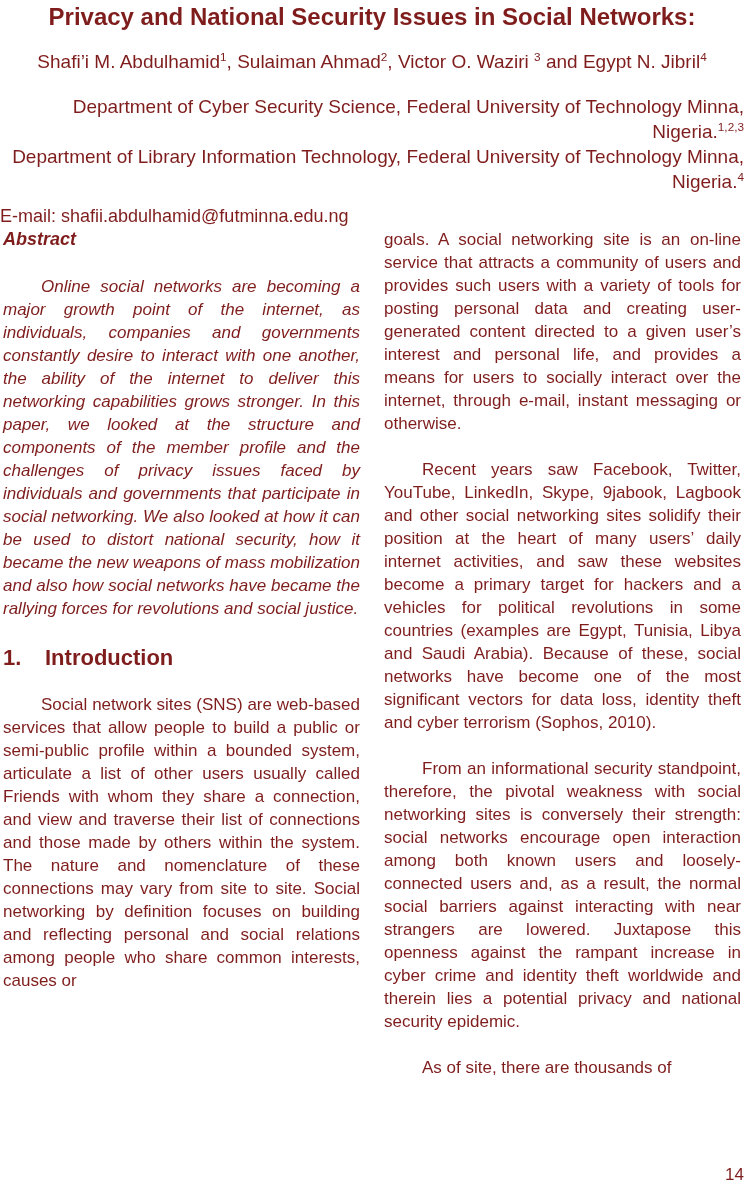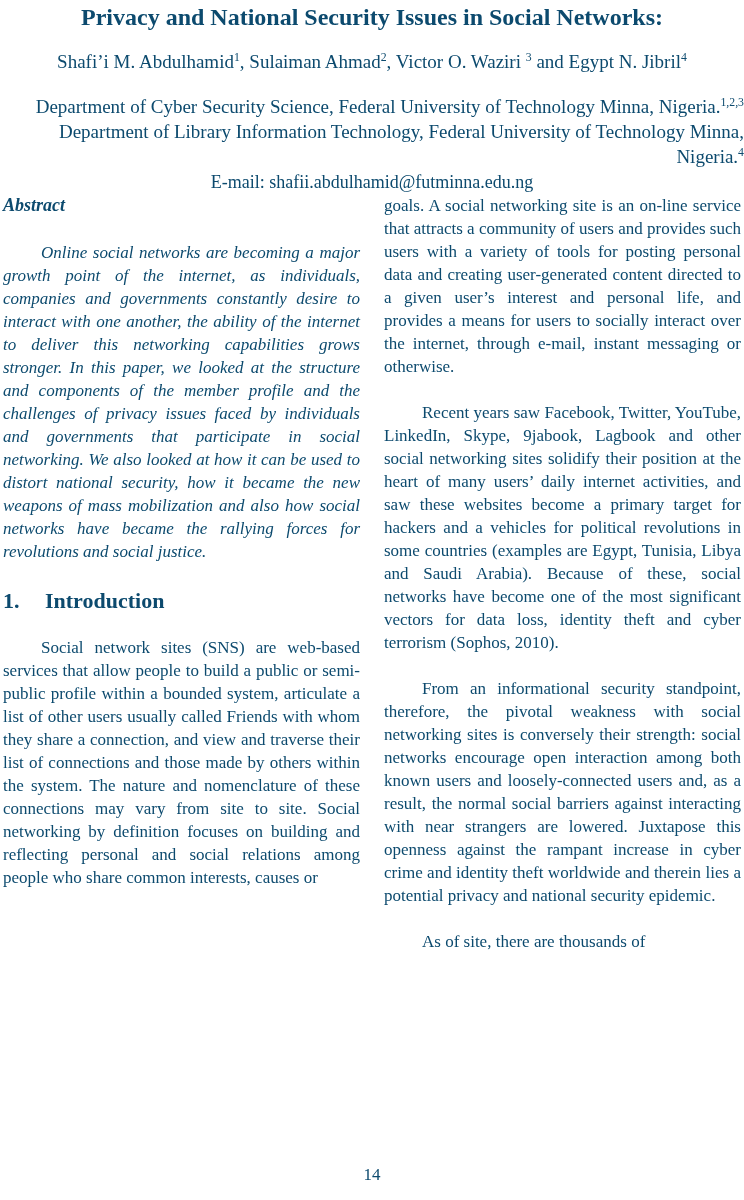--- a/index.html
+++ b/index.html
@@ -5,22 +5,22 @@
   html, body {
     margin: 0;
     padding: 0;
     background: #ffffff;
   }
   .page {
     position: relative;
     width: 744px;
     height: 1200px;
     background: #ffffff;
-    color: #0c4a6e;
-    font-family: Liberation Serif, serif;
+    color: #7f1d1d;
+    font-family: Liberation Sans, sans-serif;
     overflow: hidden;
     box-sizing: border-box;
   }
   .title-block {
     padding-top: 2px;
     text-align: center;
     font-weight: 700;
     font-size: 24px;
     line-height: 30px;
   }
@@ -35,22 +35,21 @@
     line-height: 0;
     vertical-align: super;
   }
   .affiliations {
     margin-top: 19px;
     text-align: right;
     font-size: 19px;
     line-height: 25px;
   }
   .email-line {
-    margin-top: 1px;
-    text-align: center;
+    margin-top: 10px;
     font-size: 18px;
     line-height: 24px;
   }
   .columns {
     display: flex;
     gap: 24px;
     padding: 0 3px;
   }
   .col {
     flex: 1;
@@ -89,21 +88,21 @@
   }
   .section-number {
     display: inline-block;
     width: 42px;
   }
   .page-number {
     position: absolute;
     top: 1163px;
     left: 0;
     width: 100%;
-    text-align: center;
+    text-align: right;
     font-size: 17px;
     line-height: 23px;
   }
 </style>
 </head>
 <body>
 
 <div class="page">
 
   <div class="title-block">

